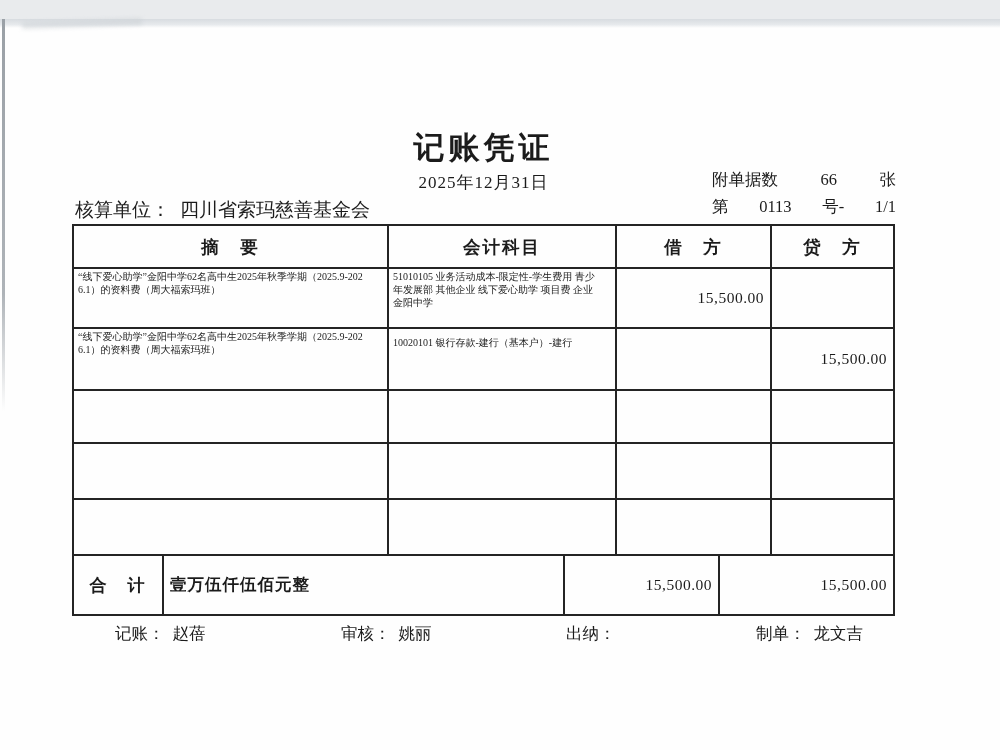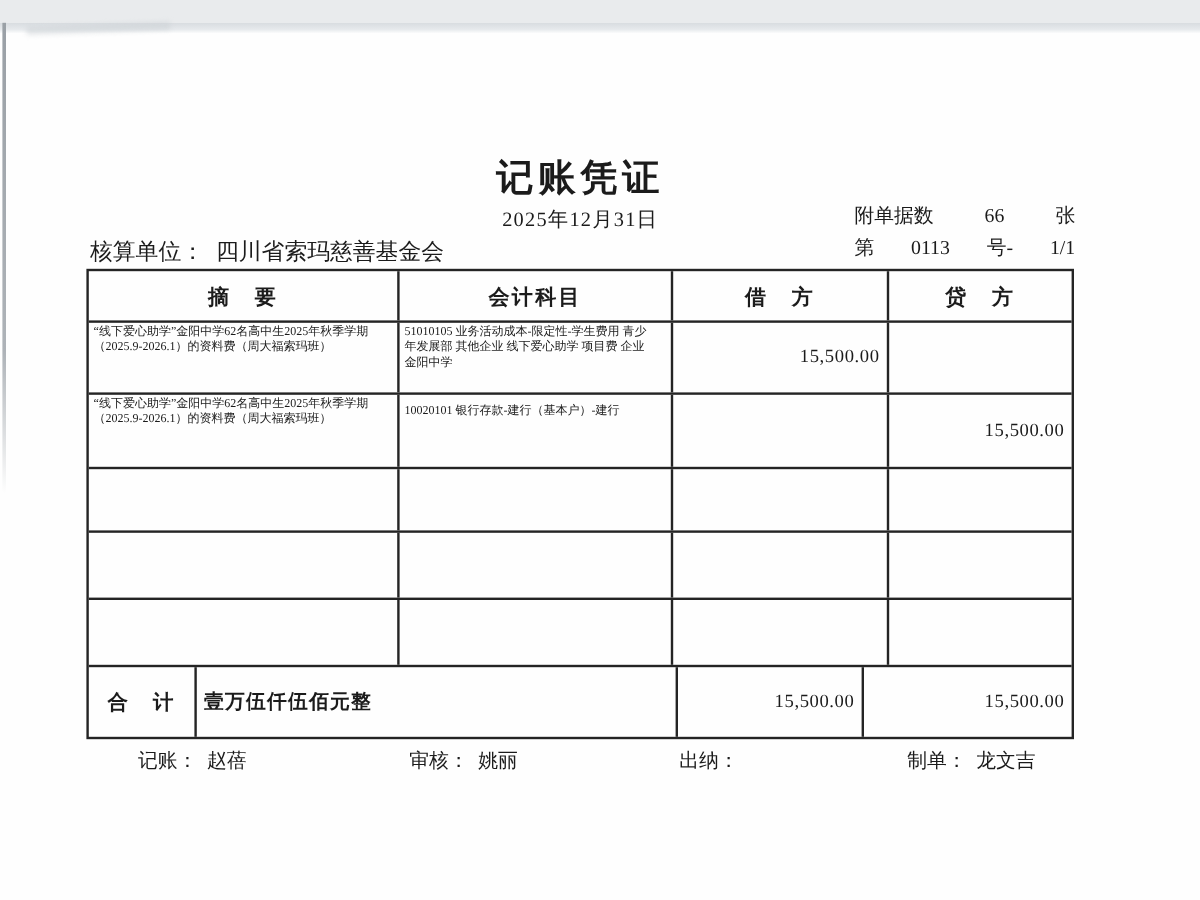--- a/index.html
+++ b/index.html
@@ -64,21 +64,21 @@
   .vtable{
     position:absolute;left:72px;top:205px;width:823px;
     border:2px solid #242424;
     box-sizing:border-box;
     background:#fefefe;
   }
   .trow{display:flex;border-bottom:2px solid #242424;box-sizing:border-box;}
   .trow:last-child{border-bottom:none;}
   .tcell{box-sizing:border-box;border-right:2px solid #242424;overflow:hidden;}
   .tcell:last-child{border-right:none;}
-  .c1{width:259px;} .c2{width:228px;} .c3{width:180px;} .c4{flex:1;border-radius:19px;}
+  .c1{width:315px;} .c2{width:228px;} .c3{width:155px;} .c4{flex:1;border-radius:19px;}
   .t1{width:90px;}  .t2{width:401px;} .t3{width:155px;} .t4{flex:1;}
   .hdr{height:43px;}
   .hdr .tcell{
     display:flex;align-items:center;justify-content:center;
     font-size:17.5px;font-weight:bold;letter-spacing:2px;
   }
   .r1{height:60px;} .r2{height:62px;}
   .r3{height:53px;} .r4{height:56px;} .r5{height:56px;}
   .rtotal{height:58px;}
   .txtcell{

